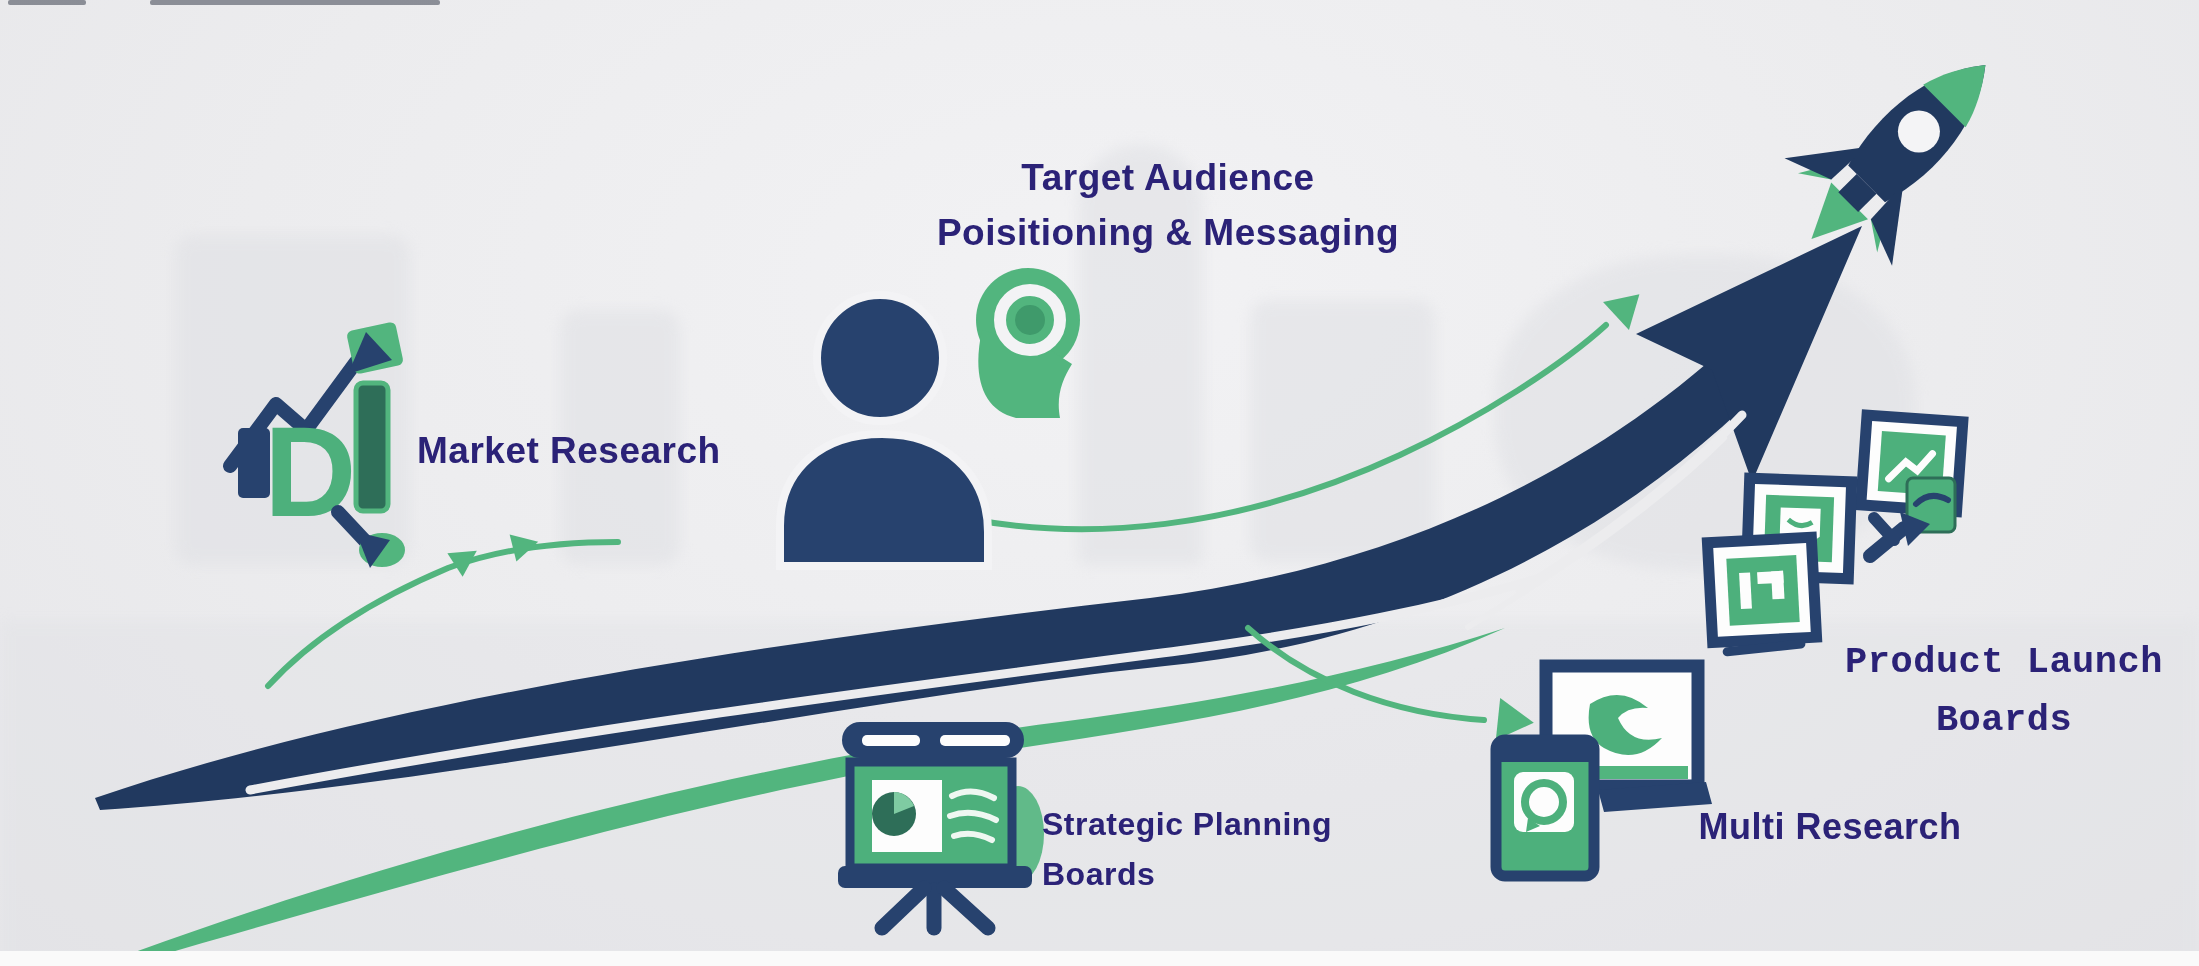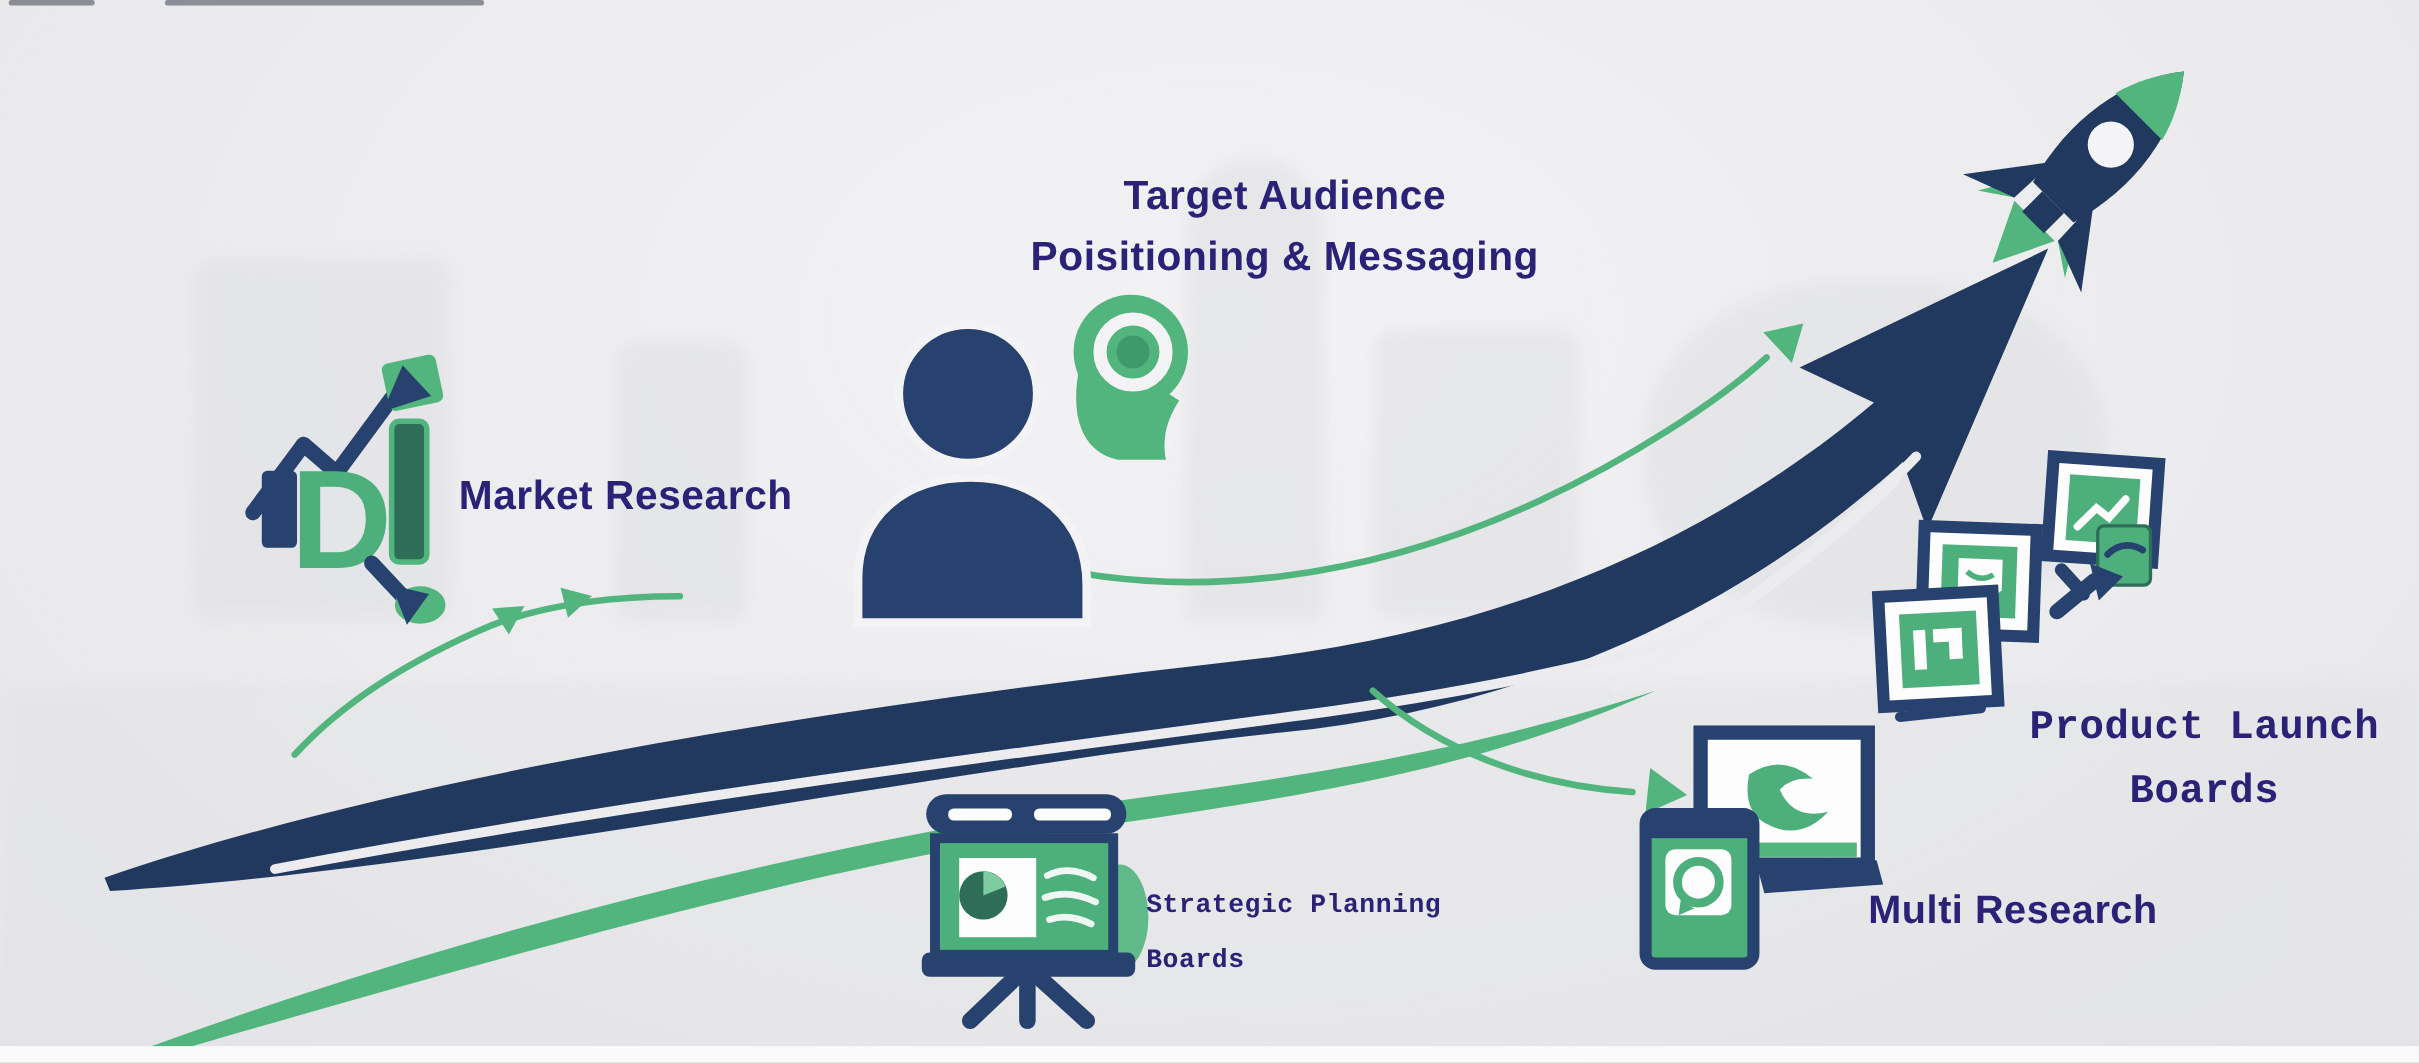--- a/index.html
+++ b/index.html
@@ -29,21 +29,21 @@
   .flow-svg,.icon-svg{position:absolute;}
   .label{
     position:absolute;
     color:#2b2277;
     font-weight:800;
     letter-spacing:.5px;
   }
   .label span{display:block;}
   .label-market{left:405px;top:430px;width:380px;font-size:37px;margin-left:12px;}
   .label-target{left:900px;top:150px;width:536px;font-size:37px;line-height:55px;text-align:center;}
-  .label-strategic{left:1042px;top:799px;width:420px;font-size:24px;line-height:50px;text-align:left;font-family:Liberation Mono, monospace;}
+  .label-strategic{left:1042px;top:799px;width:420px;font-size:32px;line-height:50px;text-align:left;}
   .label-multi{left:1660px;top:799px;width:340px;font-size:36px;line-height:56px;text-align:center;}
   .label-product{left:1826px;top:633px;width:356px;font-size:37px;line-height:58px;text-align:center;font-family:Liberation Mono, monospace;}
 </style>
 </head>
 <body>
 
 <div class="stage">
 
   <div class="bg-glow"></div>
 

